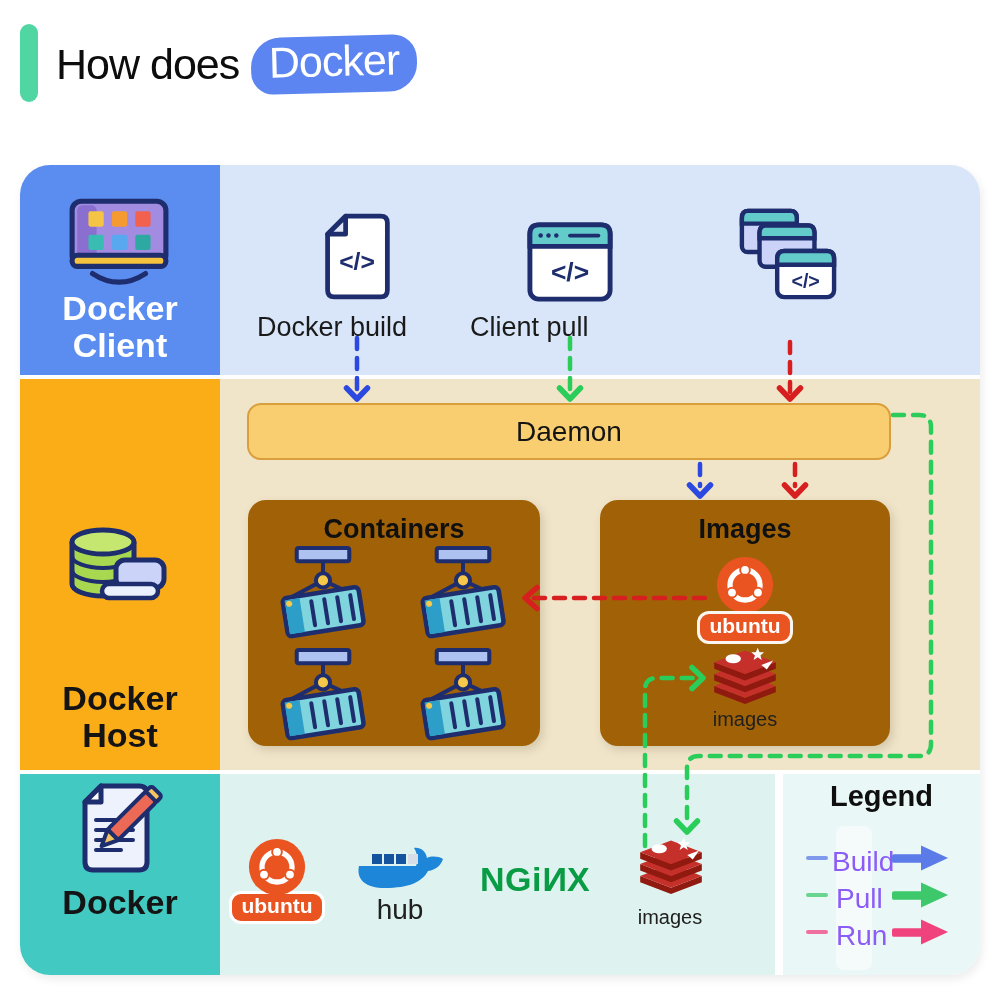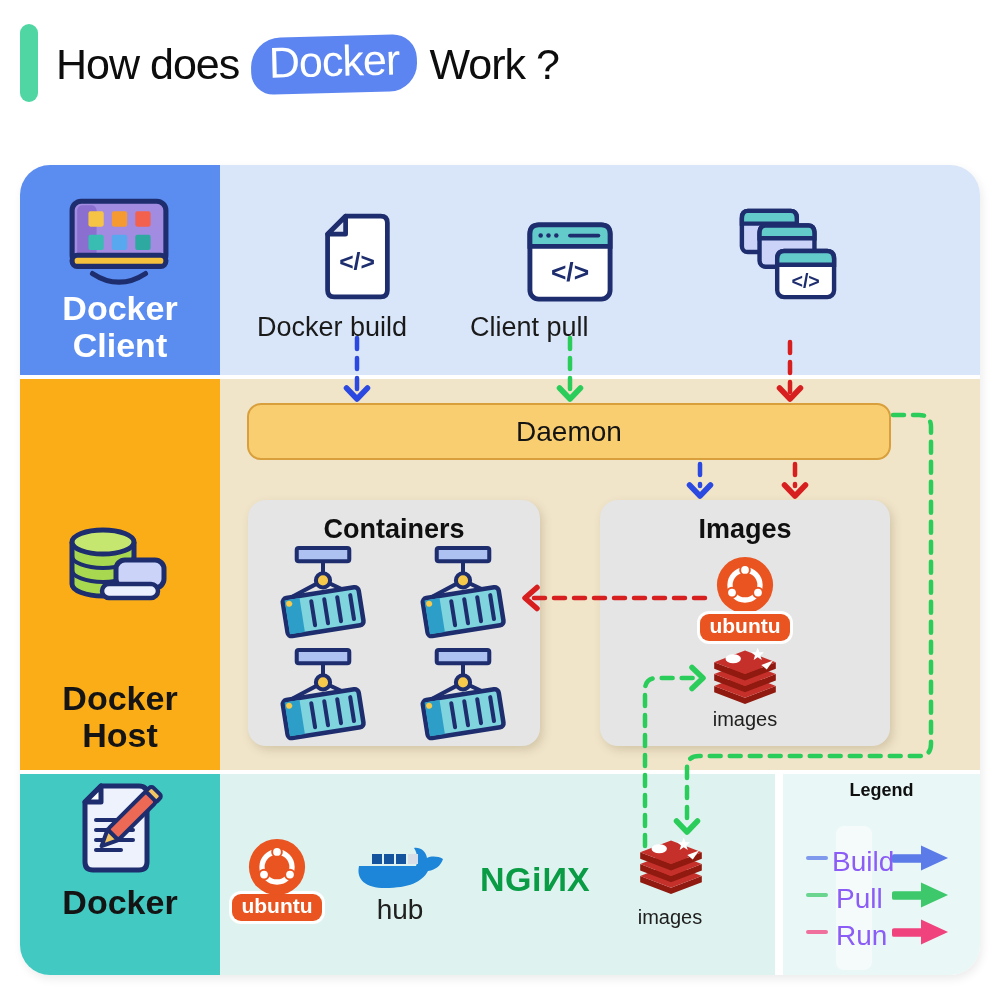--- a/index.html
+++ b/index.html
@@ -21,30 +21,30 @@
   .host-main{left:200px;top:214px;width:760px;height:391px;background:#f0e4c9;}
   .reg-side{left:0;top:609px;width:200px;height:201px;background:#42c9c1;}
   .reg-main{left:200px;top:609px;width:555px;height:201px;background:#def3f0;}
   .legend-bg{left:763px;top:609px;width:197px;height:201px;background:#e9f7f6;border-bottom-right-radius:28px;}
 
   
   .side-label{width:200px;text-align:center;font-weight:700;font-size:34px;line-height:37px;}
   .side-label.white{color:#ffffff;}
   .side-label.dark{color:#141414;}
   .cmd-label{width:200px;text-align:left;font-size:27px;font-weight:500;color:#1a1a1a;}
-  .box{background:#e5e5e5;border-radius:18px;box-shadow:3px 4px 9px rgba(140,125,90,.28);}
+  .box{background:#a16207;border-radius:18px;box-shadow:3px 4px 9px rgba(140,125,90,.28);}
   .box-title{position:absolute;left:0;width:100%;text-align:center;font-size:27px;font-weight:600;color:#101010;}
   .daemon{left:247px;top:403px;width:644px;height:57px;background:#f9ce70;border:2.5px solid #d99f3c;border-radius:14px;box-sizing:border-box;display:flex;align-items:center;justify-content:center;font-size:28px;font-weight:500;color:#141414;}
   .caption{ text-align:center;color:#20201f;}
   .ubuntu-word{display:inline-block;background:#e95420;color:#fff;font-weight:700;font-size:21px;padding:0 9px 3px;border-radius:9px;box-shadow:0 0 0 3px rgba(255,255,255,.95);white-space:nowrap;}
   .nginx{font-size:34px;font-weight:800;color:#0a9c45;letter-spacing:.5px;text-align:center;}
   .flip{display:inline-block;transform:scaleX(-1);}
 
   
-  .legend-title{left:783px;top:780px;width:197px;text-align:center;font-size:18px;font-weight:600;color:#0f0f0f;}
+  .legend-title{left:783px;top:780px;width:197px;text-align:center;font-size:29px;font-weight:600;color:#0f0f0f;}
   .legend-strip{left:836px;top:826px;width:36px;height:144px;background:rgba(255,255,255,.55);border-radius:8px;}
   .legend-label{font-size:28px;color:#8b5cf6;}
   .legend-dash{height:3.5px;width:22px;border-radius:2px;opacity:.75;}
 
   
   .overlay{left:0;top:0;z-index:20;pointer-events:none;}
   .dash{fill:none;stroke-width:4.5;stroke-linecap:round;stroke-dasharray:11 9;}
   .head{fill:none;stroke-width:5.5;stroke-linecap:round;stroke-linejoin:round;}
 
   svg text{font-family:"Liberation Sans",sans-serif;}
@@ -52,21 +52,20 @@
 </style>
 </head>
 <body>
 
 <div class="stage">
 
   <div class="abs accent-bar"></div>
   <div class="abs title">
     <span>How does</span>
     <span class="hl">Docker</span>
-    <span>Work ?</span>
   </div>
 
   <div class="abs panel">
     <div class="row-bg client-side"></div>
     <div class="row-bg client-main"></div>
     <div class="row-bg host-side"></div>
     <div class="row-bg host-main"></div>
     <div class="row-bg reg-side"></div>
     <div class="row-bg reg-main"></div>
     <div class="row-bg legend-bg"></div>

